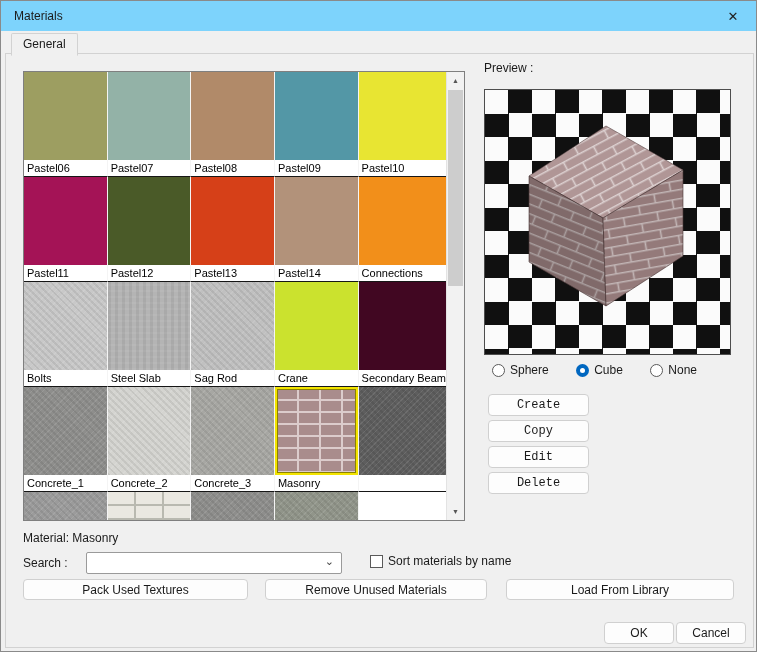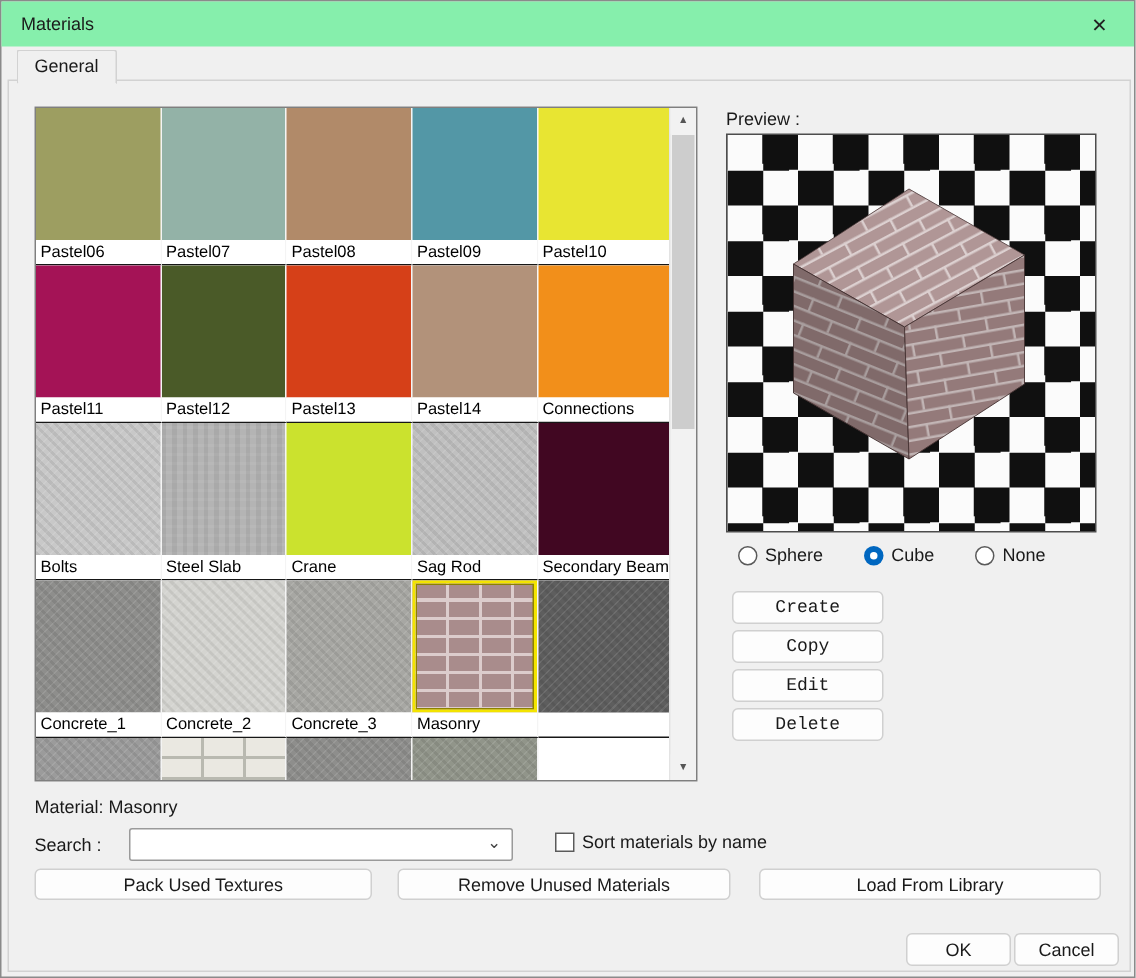--- a/index.html
+++ b/index.html
@@ -4,21 +4,21 @@
 <style>
   html,body { margin:0; padding:0; }
   body {
     width:757px; height:652px; position:relative; overflow:hidden;
     background:#f0f0f0; border:1px solid #8a8a8a; box-sizing:border-box;
     font-family:"Liberation Sans", sans-serif; color:#1a1a1a;
     -webkit-font-smoothing:antialiased;
   }
 
   
-  .titlebar { position:absolute; left:0; top:0; right:0; height:30px; background:#86efac; }
+  .titlebar { position:absolute; left:0; top:0; right:0; height:30px; background:#7dd3fc; }
   .title { position:absolute; left:13px; top:8px; font-size:12px; color:#1b1b1b; }
   .close-btn { position:absolute; right:0; top:0; width:46px; height:30px;
     display:flex; align-items:center; justify-content:center; font-size:13px; color:#222; cursor:default; }
 
   
   .tab { position:absolute; left:10px; top:32px; height:21px; padding:0 11px;
     background:#f0f0f0; border:1px solid #d2d2d2; border-bottom:1px solid #f0f0f0;
     z-index:2; font-size:12px; line-height:20px; border-radius:2px 2px 0 0; box-sizing:content-box; }
   .tab-panel { position:absolute; left:4px; top:52px; width:749px; height:595px;
     border:1px solid #d2d2d2; background:#f0f0f0; box-sizing:border-box; z-index:1; }
@@ -49,21 +49,21 @@
       repeating-linear-gradient(to right, transparent 0 26px, #b9b9b0 26px 28px); }
 
   
   .vscroll { position:absolute; top:0; right:0; bottom:0; width:17px; background:#f2f2f2; border-left:1px solid #e3e3e3; }
   .scroll-arrow { position:absolute; left:0; width:17px; height:17px; display:flex;
     align-items:center; justify-content:center; font-size:7px; color:#565656; background:#f2f2f2; }
   .scroll-arrow.up { top:0; } .scroll-arrow.down { bottom:0; }
   .scroll-thumb { position:absolute; left:1px; right:1px; top:18px; height:196px; background:#cdcdcd; }
 
   
-  .preview-label { position:absolute; left:483px; top:71px; font-size:12px; z-index:3; }
+  .preview-label { position:absolute; left:483px; top:60px; font-size:12px; z-index:3; }
   .preview-box { position:absolute; left:483px; top:88px; width:247px; height:266px;
     border:1px solid #4d4d4d; box-sizing:border-box; z-index:3;
     background:repeating-conic-gradient(#101010 0% 25%, #fbfbfb 0% 50%) 0 0 / 47px 47px; overflow:hidden; }
   .cube-svg { position:absolute; left:26px; top:28px; }
 
   .shape-row { position:absolute; left:485px; top:360px; width:247px; height:18px; z-index:3;
     display:flex; align-items:center; justify-content:space-between;
     padding:0 36px 0 6px; box-sizing:border-box; }
   .radio-opt { display:flex; align-items:center; gap:5px; font-size:12px; cursor:default; }
   .rb { width:13px; height:13px; border-radius:50%; border:1px solid #5a5a5a; background:#fff; box-sizing:border-box; position:relative; }
@@ -152,26 +152,26 @@
       </div>
       <div class="mat-cell">
         <div class="mat-swatch tex-noise" style="background-color: rgb(200, 200, 200);"></div>
         <div class="mat-label">Bolts</div>
       </div>
       <div class="mat-cell">
         <div class="mat-swatch tex-streak" style="background-color: rgb(180, 180, 180);"></div>
         <div class="mat-label">Steel Slab</div>
       </div>
       <div class="mat-cell">
+        <div class="mat-swatch tex-noise" style="background-color: rgb(192, 192, 192);"></div>
+        <div class="mat-label">Sag Rod</div>
+      </div>
+      <div class="mat-cell">
         <div class="mat-swatch tex-flat" style="background-color: rgb(203, 226, 46);"></div>
         <div class="mat-label">Crane</div>
-      </div>
-      <div class="mat-cell">
-        <div class="mat-swatch tex-noise" style="background-color: rgb(192, 192, 192);"></div>
-        <div class="mat-label">Sag Rod</div>
       </div>
       <div class="mat-cell">
         <div class="mat-swatch tex-flat" style="background-color: rgb(65, 7, 34);"></div>
         <div class="mat-label">Secondary Beam</div>
       </div>
       <div class="mat-cell">
         <div class="mat-swatch tex-noise" style="background-color: rgb(142, 142, 140);"></div>
         <div class="mat-label">Concrete_1</div>
       </div>
       <div class="mat-cell">

